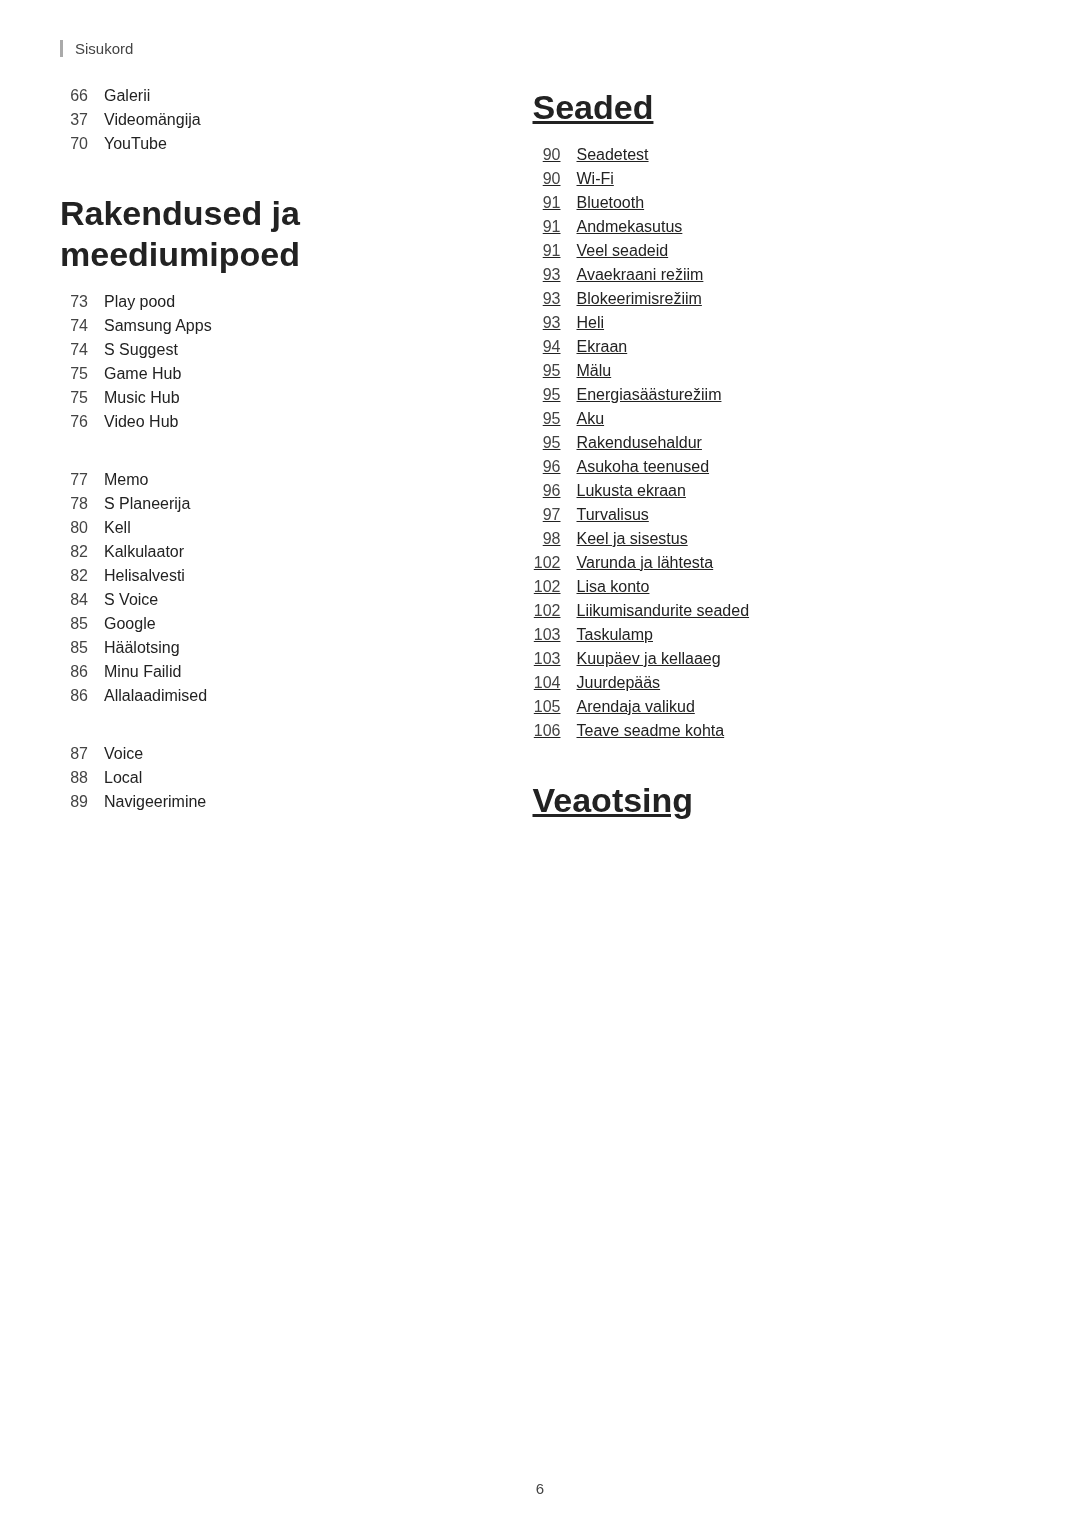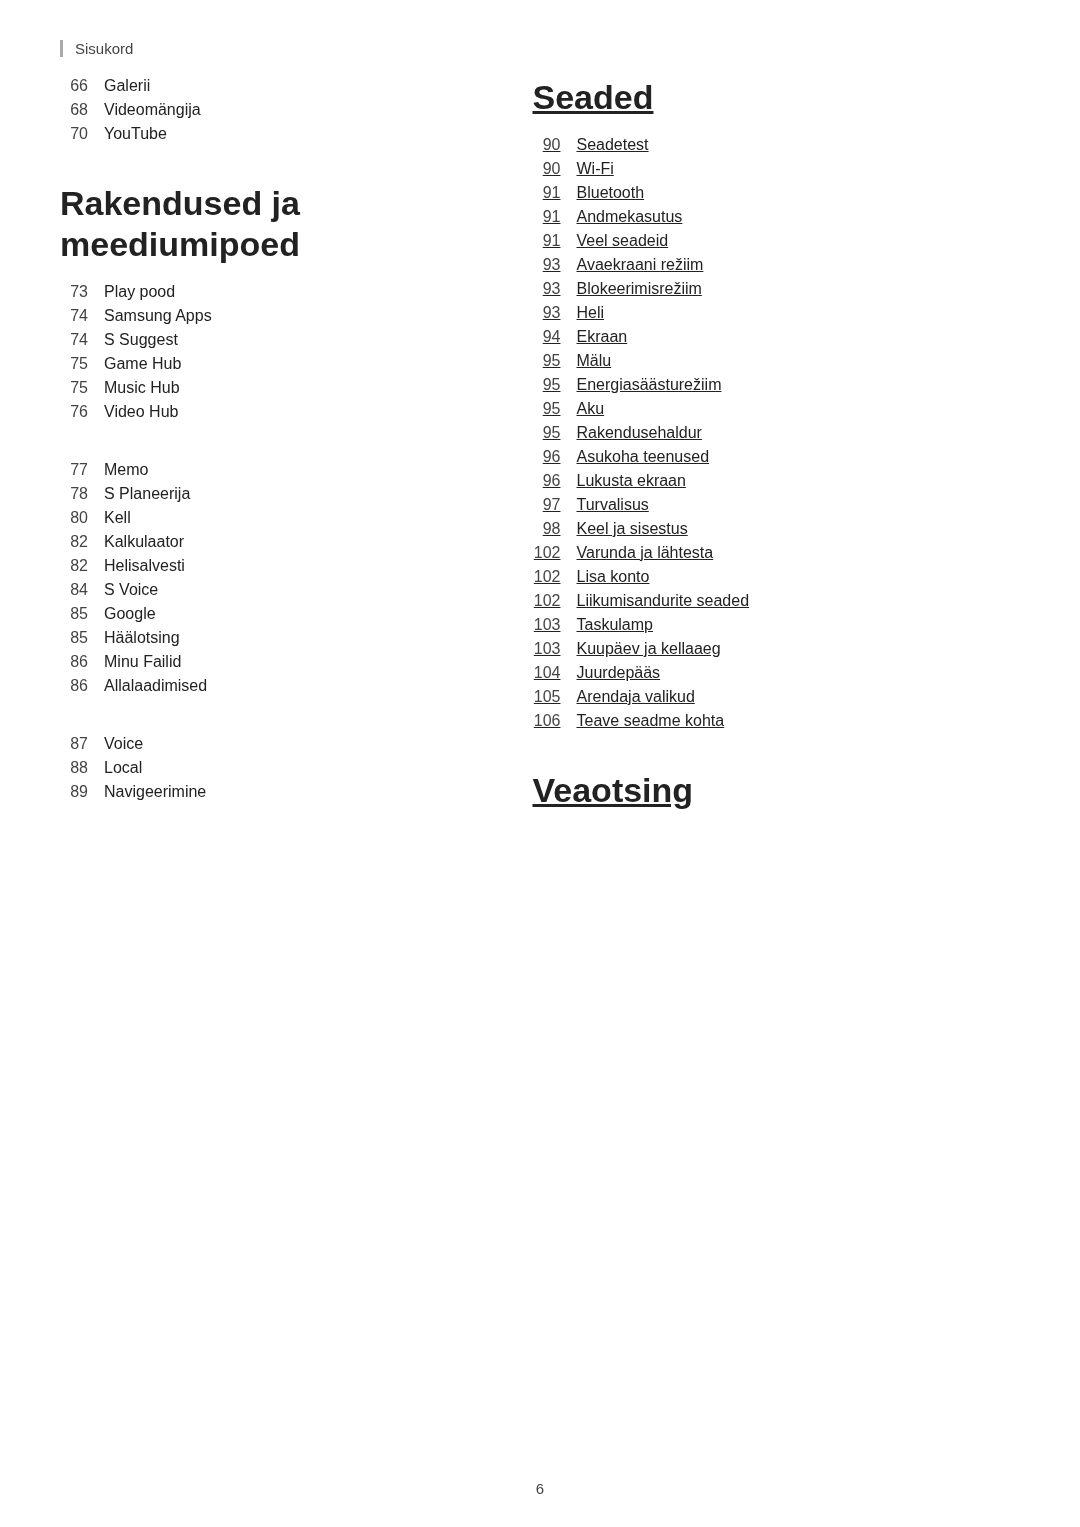--- a/index.html
+++ b/index.html
@@ -20,21 +20,21 @@
     .page-container {
       width: 1080px;
       min-height: 1527px;
       padding: 40px 60px 60px 60px;
       position: relative;
     }
 
     .breadcrumb {
       font-size: 15px;
       color: #444;
-      margin-bottom: 20px;
+      margin-bottom: 30px;
       border-left: 3px solid #aaa;
       padding-left: 12px;
     }
 
     .two-column {
       display: flex;
       flex-direction: row;
       gap: 0;
       align-items: flex-start;
     }
@@ -110,21 +110,21 @@
 
     <div class="left-column">
 
       <div class="section">
         <ul class="toc-list" id="top-items-list">
             <li class="toc-item">
               <span class="toc-num">66</span>
               <span class="toc-label">Galerii</span>
             </li>
             <li class="toc-item">
-              <span class="toc-num">68</span>
+              <span class="toc-num">37</span>
               <span class="toc-label">Videomängija</span>
             </li>
             <li class="toc-item">
               <span class="toc-num">70</span>
               <span class="toc-label">YouTube</span>
             </li>
           </ul>
       </div>
 
       <div id="left-sections-container">

